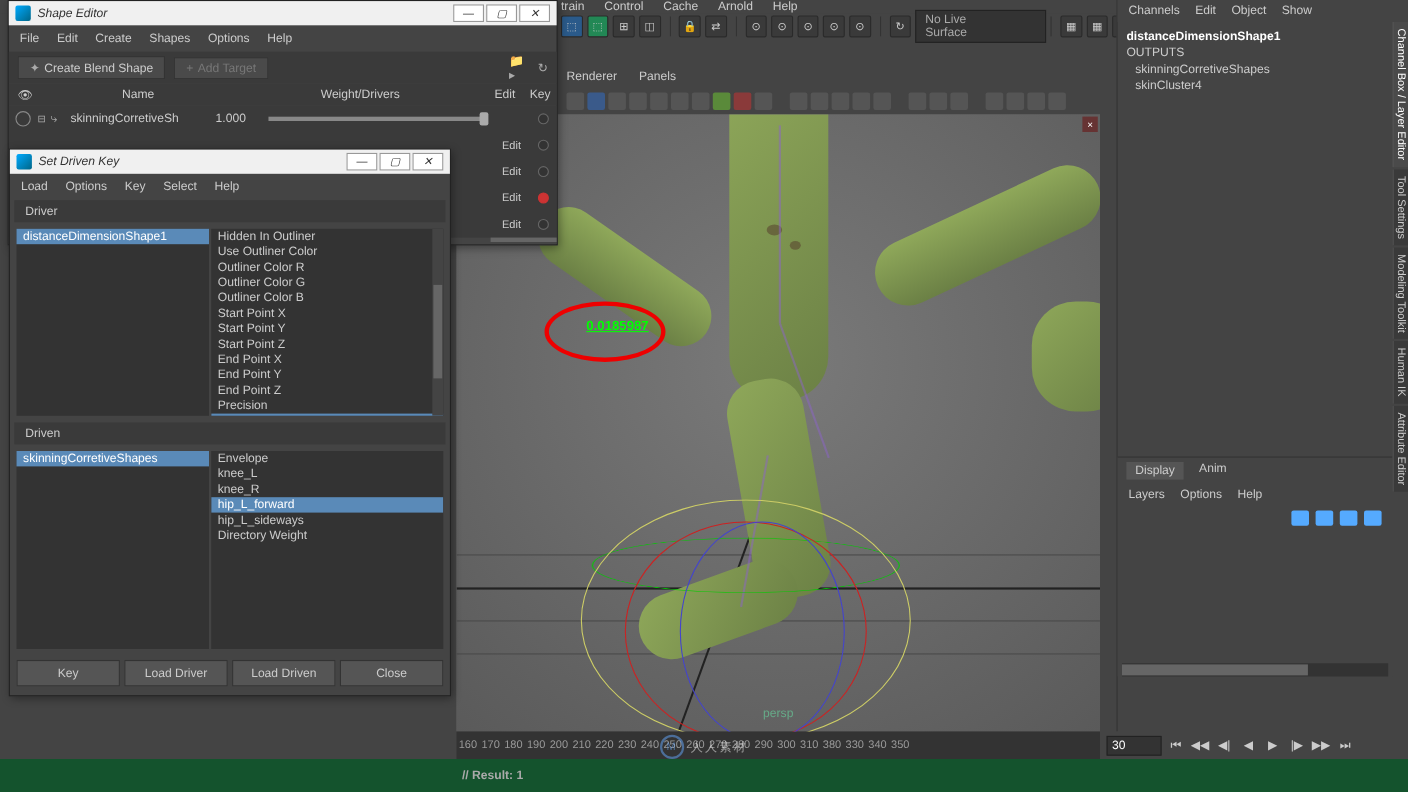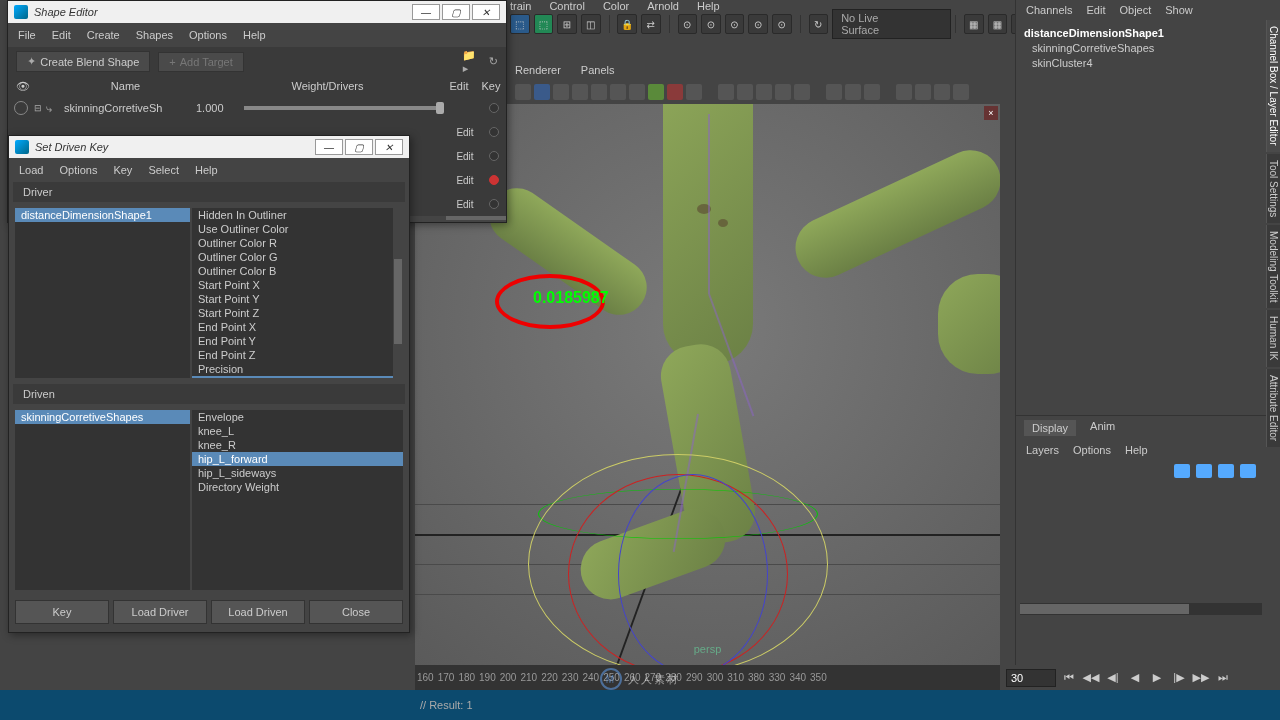--- a/index.html
+++ b/index.html
@@ -18,21 +18,21 @@
 .vp-canvas { position:absolute; top:44px; left:0; right:0; bottom:0; background:radial-gradient(circle at 50% 40%,#7a7a7a,#5a5a5a); overflow:hidden; }
 .cyl-close { position:absolute; right:2px; top:2px; width:14px; height:14px; background:#633; color:#fff; display:flex; align-items:center; justify-content:center; font-size:9px; }
 .character { position:absolute; left:50%; top:0; transform:translateX(-50%); width:520px; height:100%; }
 .green-body { position:absolute; left:50%; top:-40px; transform:translateX(-50%); width:90px; height:300px; background:linear-gradient(135deg,#8fa85a,#6b8045); border-radius:40px; }
 .green-arm-l { position:absolute; left:30px; top:120px; width:180px; height:55px; background:linear-gradient(180deg,#8fa85a,#6b8045); border-radius:30px; transform:rotate(35deg); }
 .green-arm-r { position:absolute; right:-40px; top:80px; width:220px; height:60px; background:linear-gradient(180deg,#8fa85a,#6b8045); border-radius:30px; transform:rotate(-25deg); }
 .green-hand-r { position:absolute; right:-60px; top:170px; width:90px; height:100px; background:linear-gradient(135deg,#8fa85a,#6b8045); border-radius:40px; }
 .green-leg { position:absolute; left:50%; top:240px; transform:translateX(-50%) rotate(-10deg); width:70px; height:200px; background:linear-gradient(135deg,#8fa85a,#6b8045); border-radius:30px; }
 .green-foot { position:absolute; left:25%; top:420px; width:150px; height:60px; background:linear-gradient(135deg,#8fa85a,#6b8045); border-radius:30px; transform:rotate(-20deg); }
 .brown-spot { position:absolute; background:#5a4830; border-radius:50%; opacity:0.6; }
-.hud-text { position:absolute; color:#0f0; font-size:16px; font-weight:bold; }
+.hud-text { position:absolute; color:#0f0; font-size:12px; font-weight:bold;text-decoration:underline; }
 .red-circle { position:absolute; border:4px solid #e00; border-radius:50%; width:110px; height:55px; }
 .persp-label { position:absolute; bottom:10px; left:50%; transform:translateX(-50%); color:#6a8; font-size:11px; }
 .grid-line { position:absolute; background:#4a4a4a; }
 .joint-line { position:absolute; background:rgba(140,100,200,0.5); width:2px; transform-origin:top; }
 .right-panel { position:absolute; top:0; right:0; width:265px; bottom:55px; background:#444; border-left:1px solid #333; }
 .channel-header { display:flex; gap:14px; padding:4px 10px; background:#444; color:#ccc; }
 .channel-body { padding:6px 8px; color:#ccc; font-size:11px; line-height:15px; }
 .channel-body .node-name { color:#fff; font-weight:bold; }
 .channel-body .indent { padding-left:8px; }
 .right-tabs { position:absolute; right:0; top:20px; width:14px; display:flex; flex-direction:column; gap:2px; }
@@ -44,21 +44,21 @@
 .layer-menu { display:flex; gap:14px; padding:4px 10px; color:#ccc;text-align:right; }
 .layer-icons { display:flex; justify-content:flex-end; padding:4px 10px; gap:6px; }
 .layer-icon { width:16px; height:14px; background:#5af; border-radius:2px; }
 .scroll-h { position:absolute; bottom:0; left:4px; right:4px; height:12px; background:#333; }
 .scroll-thumb-h { position:absolute; top:1px; left:0; width:70%; height:10px; background:#666; }
 .timeline { position:absolute; bottom:30px; left:415px; right:280px; height:25px; background:#333; display:flex; align-items:center; overflow:hidden; }
 .timeline .tick { flex:0 0 auto; padding:0 2px; color:#999; font-size:10px; }
 .time-controls { position:absolute; bottom:30px; right:0; width:280px; height:25px; background:#444; display:flex; align-items:center; gap:4px; padding:0 6px; }
 .time-field { width:50px; background:#333; color:#fff; padding:2px 4px; border:1px solid #222; }
 .play-btn { width:18px; height:16px; color:#ccc; display:flex; align-items:center; justify-content:center; font-size:11px; }
-.status-bar { position:absolute; bottom:0; left:0; right:0; height:30px; background:#0c4a6e; display:flex; align-items:center; }
+.status-bar { position:absolute; bottom:0; left:0; right:0; height:30px; background:#14532d; display:flex; align-items:center;font-weight:bold; }
 .status-result { margin-left:420px; color:#aaa; }
 
 
 .shape-editor { position:absolute; top:0; left:7px; width:500px; background:#444; border:1px solid #222; box-shadow:2px 2px 8px rgba(0,0,0,0.4); z-index:10; }
 .win-title { height:22px; background:#f0f0f0; color:#333; display:flex; align-items:center; padding:0 6px;font-style:italic; }
 .win-title .maya-icon { width:14px; height:14px; margin-right:6px; background:linear-gradient(135deg,#0af,#068); border-radius:2px; }
 .win-btns { margin-left:auto; display:flex; gap:2px; }
 .win-btn { width:28px; height:16px; border:1px solid #999; background:#fff; color:#333; display:flex; align-items:center; justify-content:center; font-size:10px; }
 .se-menu { display:flex; gap:16px; padding:6px 10px; color:#ccc; }
 .se-toolbar { display:flex; align-items:center; gap:8px; padding:4px 8px; background:#3a3a3a; }
@@ -103,21 +103,21 @@
 .watermark { position:absolute; bottom:30px; left:50%; transform:translateX(-50%); display:flex; align-items:center; opacity:0.5; font-size:14px; color:#fff; letter-spacing:2px; z-index:5; }
 .wm-logo { width:22px; height:22px; border:2px solid #6af; border-radius:50%; margin-right:6px; display:flex; align-items:center; justify-content:center; color:#6af; font-size:10px; }
 .ring { position:absolute; border:1px solid; border-radius:50%; }
 </style>
 </head>
 <body>
 
 <div class="main-menu">
   <span>train</span>
   <span>Control</span>
-  <span>Color</span>
+  <span>Cache</span>
   <span>Arnold</span>
   <span>Help</span>
   <div class="right-items">
     <span>Workspace :</span>
     <div class="ws-dropdown">Rigging</div>
   </div>
 </div>
 
 <div class="shelf-bar">
   <div class="shelf-icon" style="background:#2a5a8a">⬚</div>
@@ -222,20 +222,21 @@
 
 <div class="right-panel">
   <div class="channel-header">
     <span>Channels</span>
     <span>Edit</span>
     <span>Object</span>
     <span>Show</span>
   </div>
   <div class="channel-body">
     <div class="node-name">distanceDimensionShape1</div>
+    <div>OUTPUTS</div>
     <div class="indent">skinningCorretiveShapes</div>
     <div class="indent">skinCluster4</div>
   </div>
   <div class="layer-panel">
     <div class="layer-tabs">
       <span class="tab">Display</span>
       <span>Anim</span>
     </div>
     <div class="layer-menu">
       <span>Layers</span>

